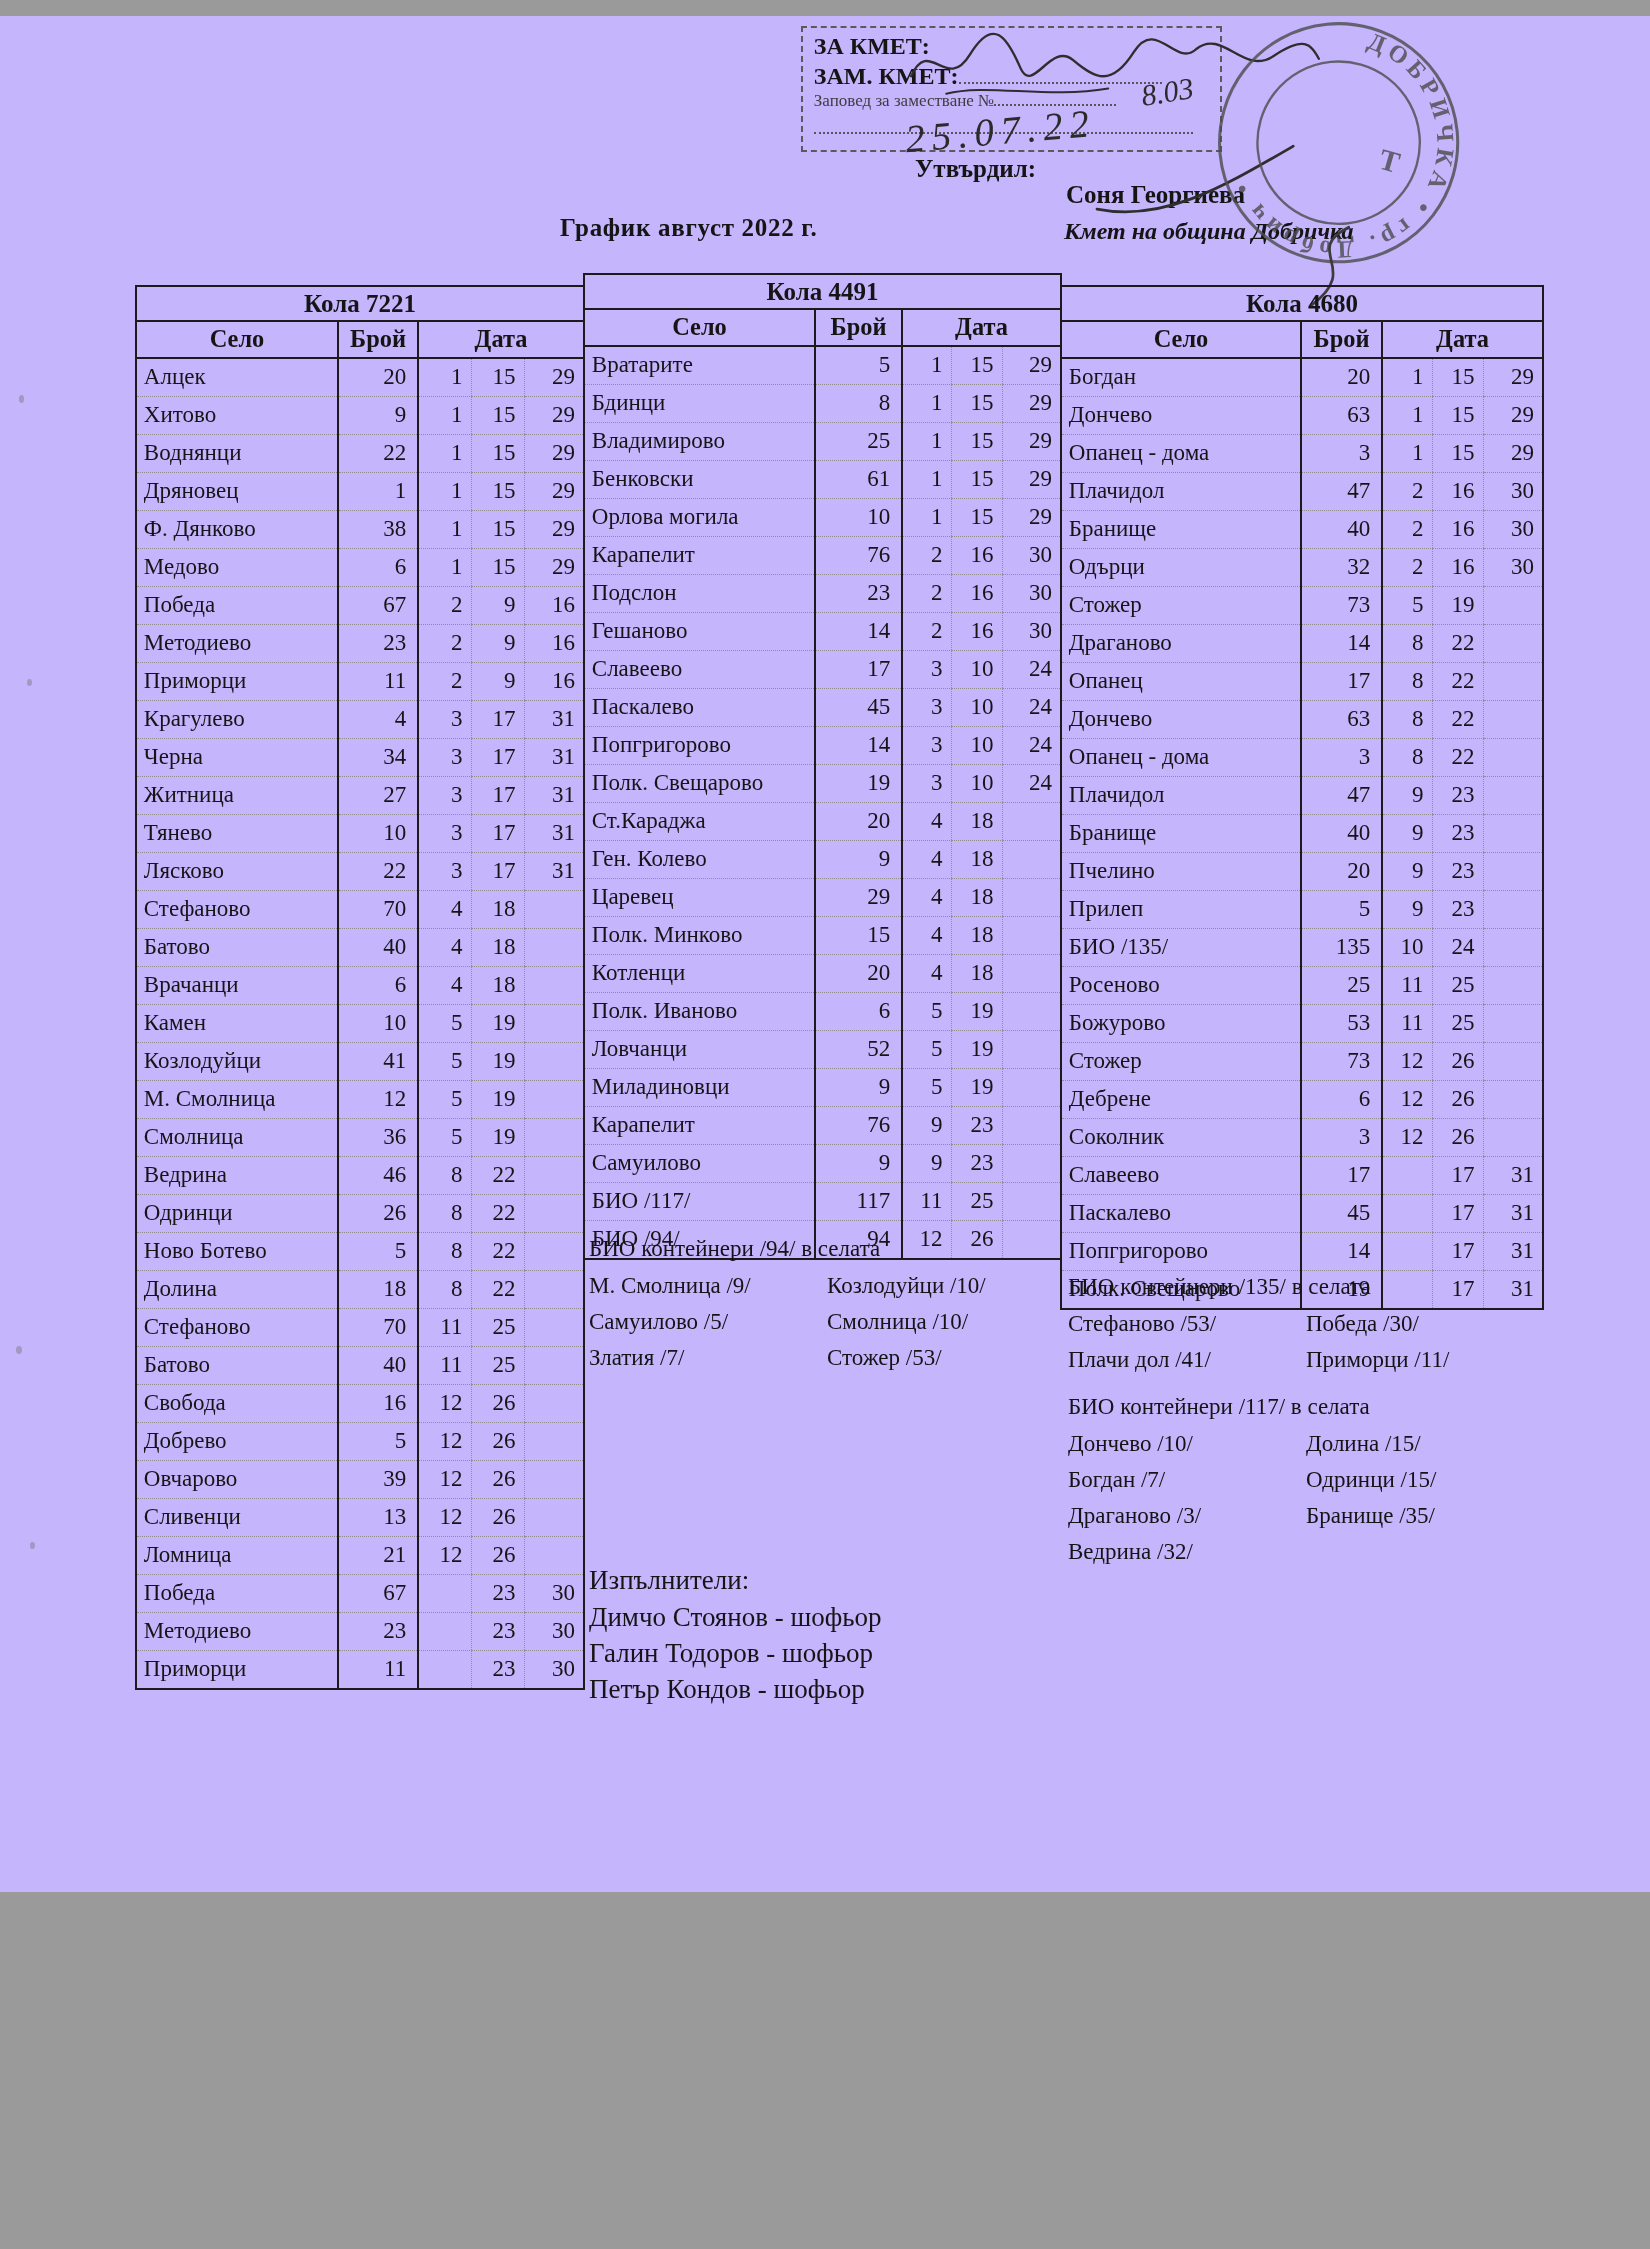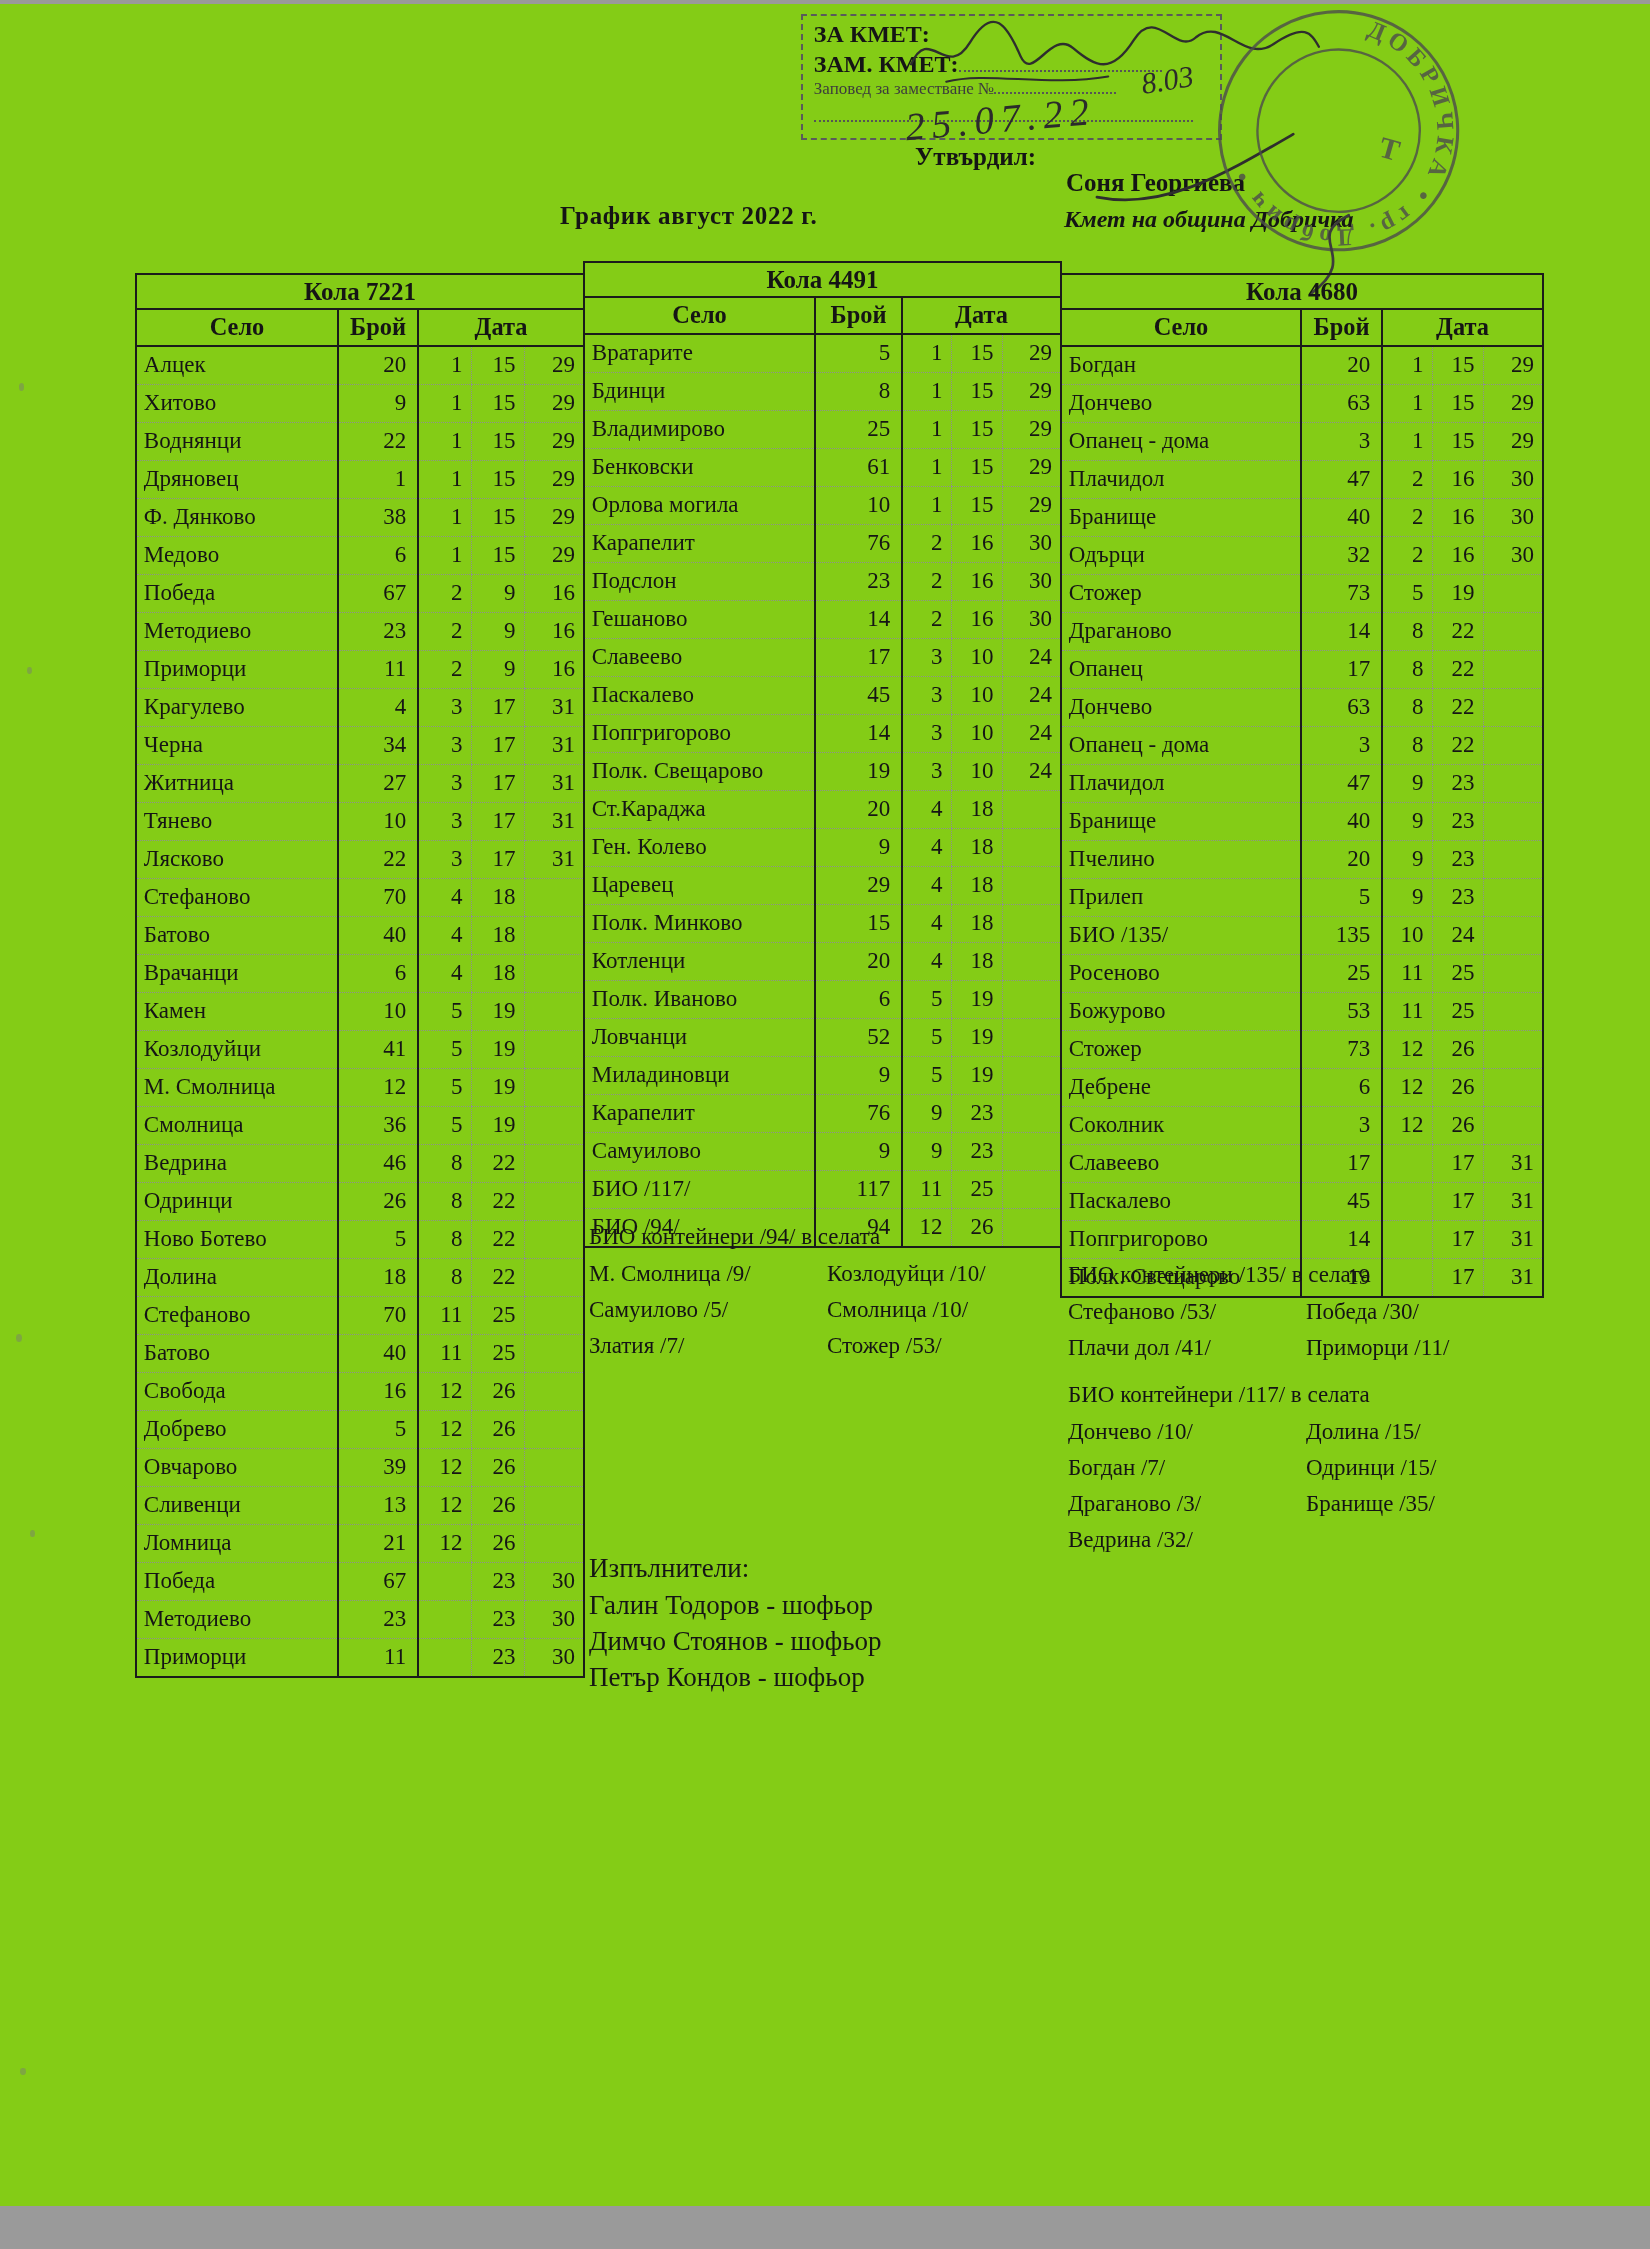--- a/index.html
+++ b/index.html
@@ -1,18 +1,18 @@
 <!DOCTYPE html>
 <html style="font-size:10.8px"><head>
 <meta charset="utf-8">
 <style>
   html,body { margin:0; padding:0; background:#9a9a9a; }
   .page {
-    position:relative; width:1651px; height:2202px; margin:4px auto;
-    background:#84cc16; overflow:hidden; color:#151515;
+    position:relative; width:1651px; height:1876px; margin:16px auto;
+    background:#c4b5fd; overflow:hidden; color:#151515;
     font-family:"Liberation Serif", serif;
   }
   .abs { position:absolute; }
   .doc-title { font-size:25px; font-weight:bold; letter-spacing:0.7px; }
 
   
   .stamp-box {
     left:801px; top:9.5px; width:421px; height:126px;
     border:2px dashed #5a5a5a; box-sizing:border-box; padding:5.4px 10.8px 0 10.8px;
   }
@@ -792,22 +792,22 @@
         <div class="note-line"><span class="nl-a">Дончево /10/</span><span class="nl-b">Долина /15/</span></div>
         <div class="note-line"><span class="nl-a">Богдан /7/</span><span class="nl-b">Одринци /15/</span></div>
         <div class="note-line"><span class="nl-a">Драганово /3/</span><span class="nl-b">Бранище /35/</span></div>
         <div class="note-line"><span class="nl-a">Ведрина /32/</span><span class="nl-b"></span></div>
       </div>
   </div>
 
   <div class="exec-block" style="left:589px; top:1549px; width:474px;">
     <div class="exec-title">Изпълнители:</div>
     <div>
+        <div class="exec-line">Димчо Стоянов - шофьор</div>
         <div class="exec-line">Галин Тодоров - шофьор</div>
-        <div class="exec-line">Димчо Стоянов - шофьор</div>
         <div class="exec-line">Петър Кондов - шофьор</div>
       </div>
   </div>
 
   <div class="speck" style="left:19px; top:379px; width:5.4px; height:8.1px;"></div>
   <div class="speck" style="left:27px; top:663px; width:4.7px; height:6.8px;"></div>
   <div class="speck" style="left:16.2px; top:1330px; width:6.1px; height:8.1px;"></div>
   <div class="speck" style="left:30px; top:1526px; width:4.7px; height:7.4px;"></div>
   <div class="speck" style="left:20.3px; top:2064px; width:5.4px; height:6.8px;"></div>
   <div class="bottom-bar"></div>

